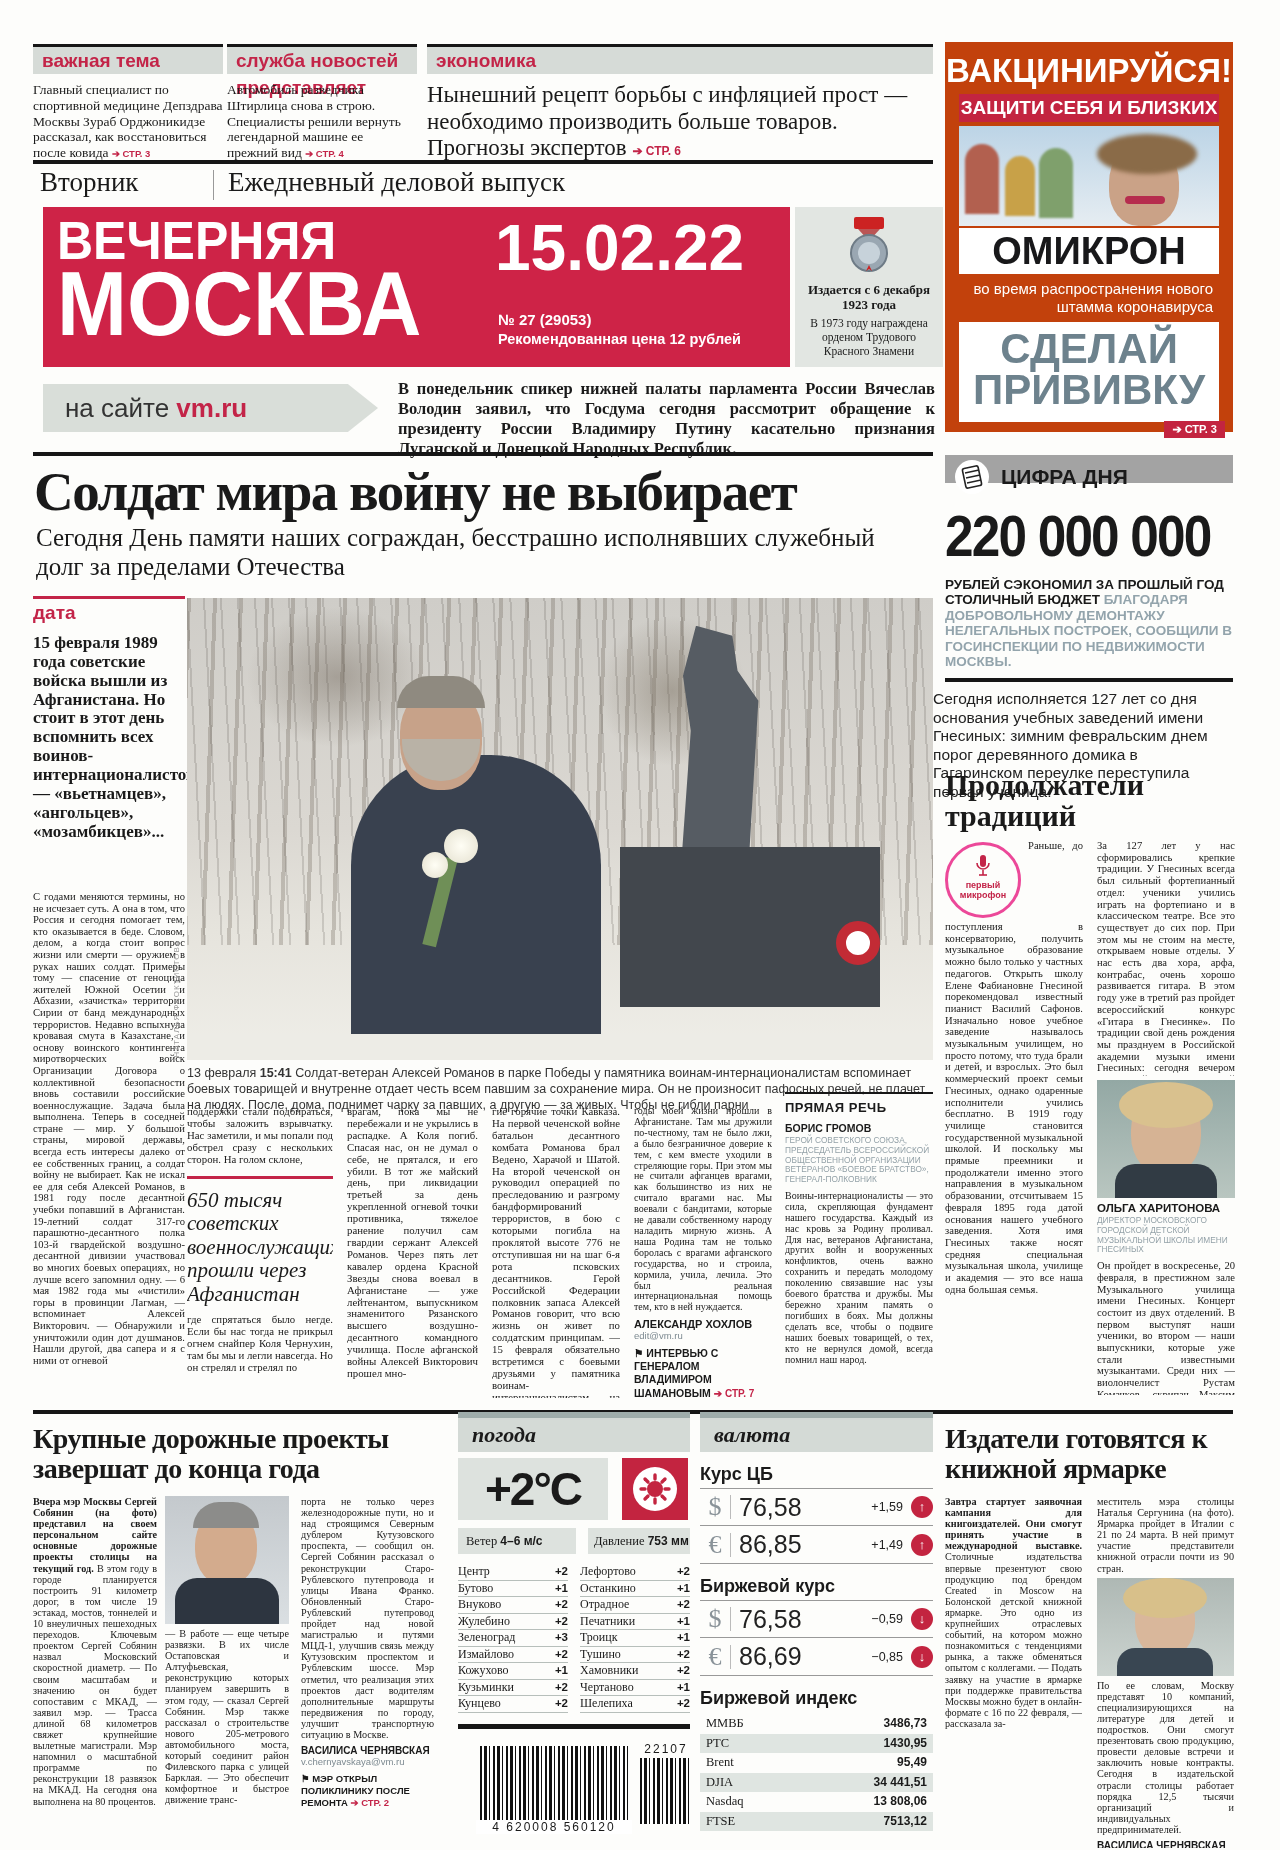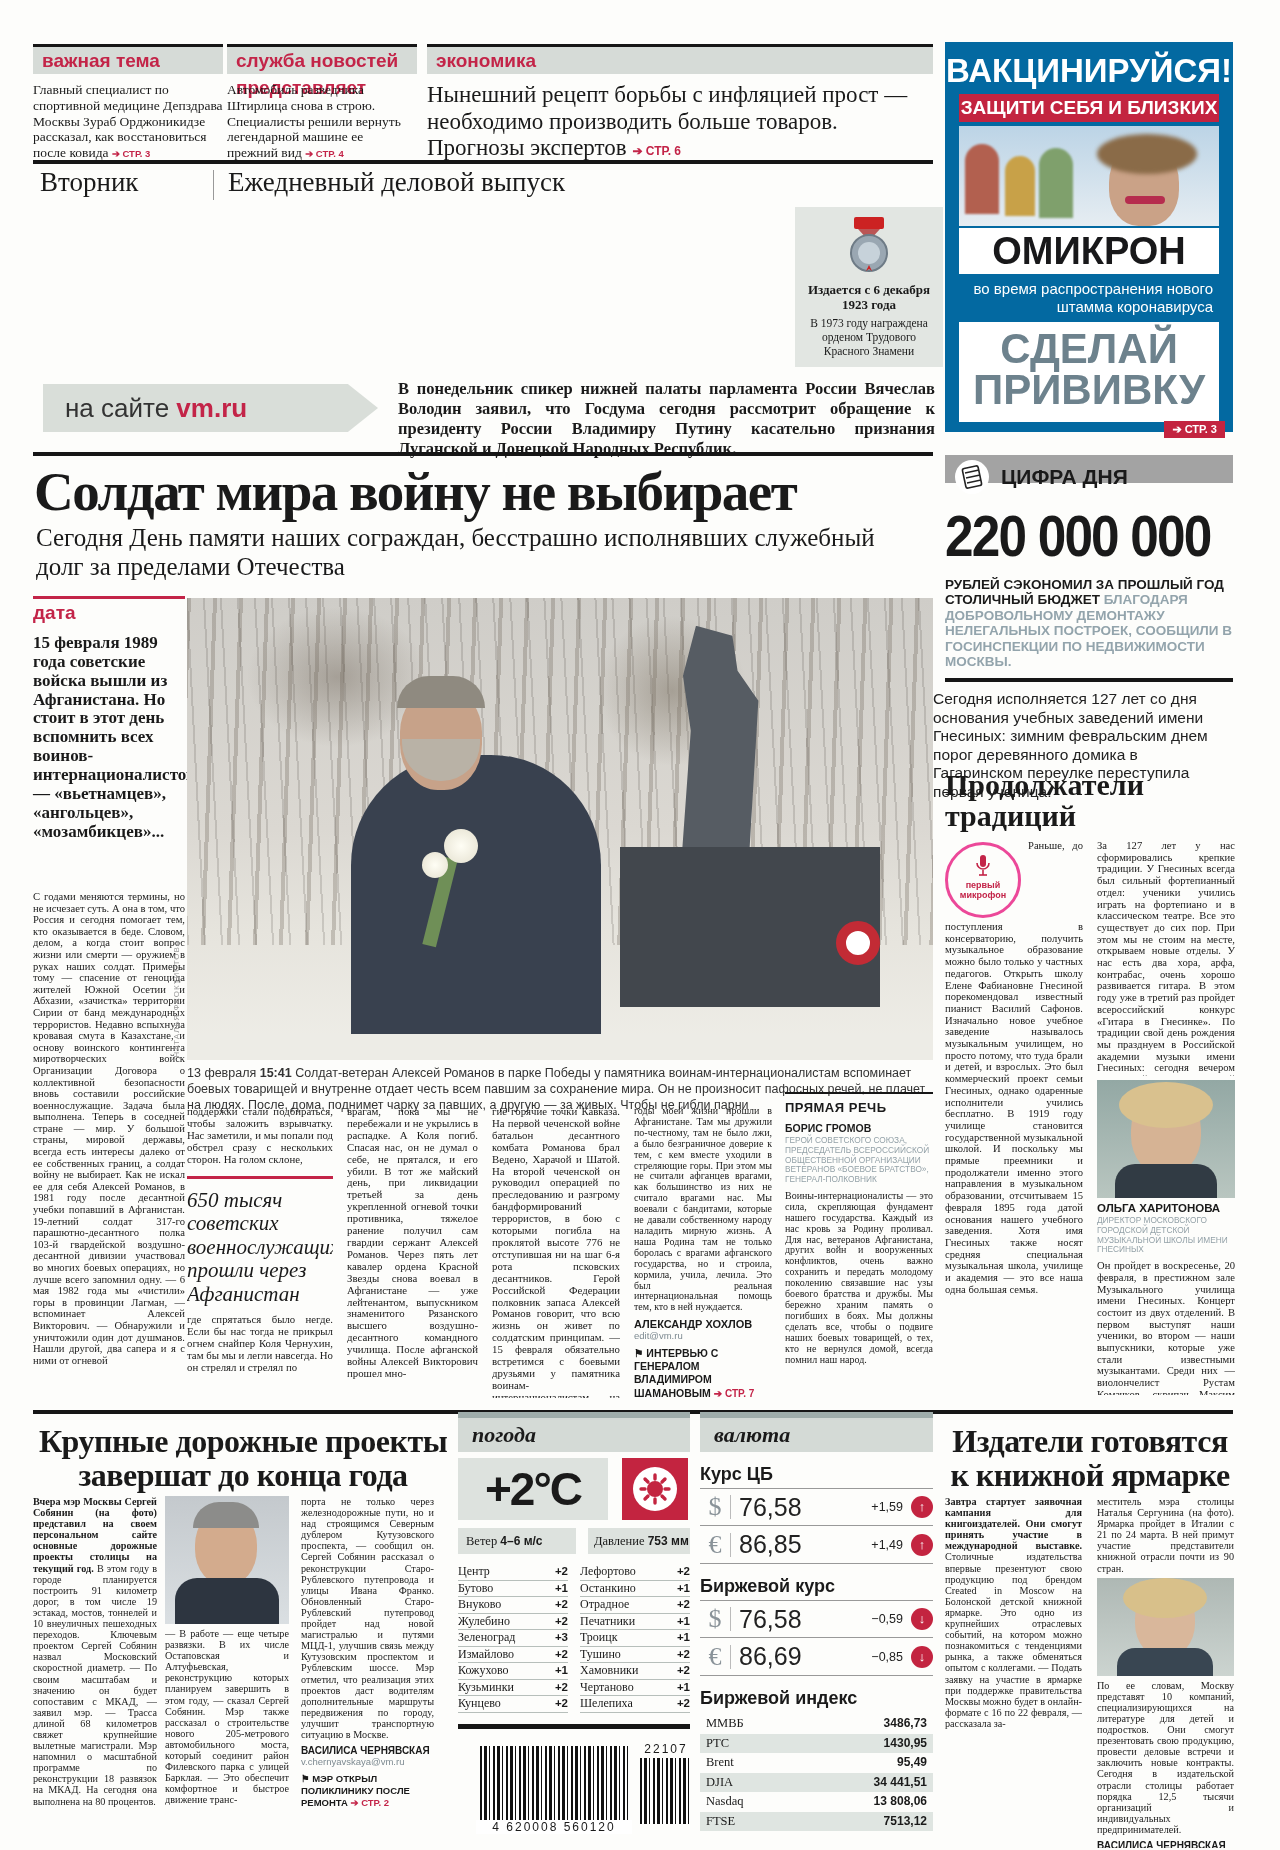--- a/index.html
+++ b/index.html
@@ -39,42 +39,42 @@
 
   .pullquote { font-style:italic; font-size:21px; line-height:1.12; border-top:3px solid #c32448; padding-top:10px; margin:10px 0 8px 0; font-weight:400; text-align:left; }
 
   .speechbox { border-top:2px solid #161616; padding-top:6px; }
   .speechbox h4 { font-family:"Liberation Sans",sans-serif; font-size:13px; letter-spacing:.5px; font-weight:700; }
   .sp-name { font-family:"Liberation Sans",sans-serif; font-weight:700; font-size:10.5px; margin-top:7px; }
   .sp-role { font-family:"Liberation Sans",sans-serif; font-size:8.3px; line-height:1.18; color:#93a1a8; margin-top:2px; }
   .sp-text { font-size:10px; line-height:10.9px; text-align:justify; margin-top:6px; overflow:hidden; }
 
   
-  .adbox { background:#0369a1; }
+  .adbox { background:#c2410c; }
   .ad-red { background:#c32440; color:#fff; font-family:"Liberation Sans",sans-serif; font-weight:900; text-align:center; }
   .whitebox { background:#fff; }
 
   
   .digit-head { background:#a3a3a3; height:28px; }
   .digit-num { font-family:"Liberation Sans",sans-serif; font-weight:900; font-size:57px; letter-spacing:-2px; transform:scaleX(.9); transform-origin:left; white-space:nowrap; }
   .digit-txt { font-family:"Liberation Sans",sans-serif; font-weight:700; font-size:13.5px; line-height:1.14; }
   .graytxt { color:#93a4ac; }
 
   
   .g-intro { font-family:"Liberation Sans",sans-serif; font-size:15.5px; line-height:1.2; color:#222; }
   .g-head { font-weight:700; font-size:30px; line-height:1.02; }
   .g-col { font-size:10.6px; line-height:11.7px; text-align:justify; overflow:hidden; }
   .badge { width:76px; height:76px; border-radius:50%; border:3px solid #ec4899; float:left; margin:2px 7px 3px 0;
            text-align:center; color:#c32448; font-family:"Liberation Sans",sans-serif; font-weight:700; font-size:9px; line-height:1.05; padding-top:8px; }
   .portrait { width:100%; }
   .p-name { font-family:"Liberation Sans",sans-serif; font-weight:700; font-size:11.5px; margin-top:4px; }
   .p-role { font-family:"Liberation Sans",sans-serif; font-size:8.3px; line-height:1.18; color:#93a1a8; margin:2px 0 5px 0; }
 
   
-  .bot-head { font-weight:700; font-size:32px; line-height:1.07; letter-spacing:-.5px;text-align:center; }
+  .bot-head { font-weight:700; font-size:28px; line-height:1.07; letter-spacing:-.5px; }
   .botcol { font-size:10.2px; line-height:11.1px; text-align:justify; overflow:hidden; }
 
   
   .wband-top { background:#9fadab; height:6px; }
   .wband { background:#d4dad6; height:34px; font-style:italic; font-weight:700; font-size:22px; line-height:34px; padding-left:14px; }
   .wtemp { background:#dde2de; font-family:"Liberation Sans",sans-serif; font-weight:700; font-size:46px; text-align:center; line-height:62px; letter-spacing:-2px; }
   .wsmall { background:#dde2de; font-size:12.5px; line-height:26px; padding-left:8px; }
   .wsmall b { font-family:"Liberation Sans",sans-serif; font-size:12px; }
   .drow { display:flex; justify-content:space-between; border-bottom:1px solid #b7bfbb; height:16.5px; font-size:12px; line-height:15px; }
   .drow b { font-family:"Liberation Sans",sans-serif; font-size:11.5px; }
@@ -112,20 +112,27 @@
     <div class="strip-head">экономика</div>
     <div class="strip-body big"><span>Нынешний рецепт борьбы с инфляцией прост — необходимо производить больше товаров. Прогнозы экспертов</span> <span class="pref">➔ СТР. 6</span></div>
   </div>
 
   <div class="abs blackrule" style="left:33px;top:160px;width:900px;height:4px"></div>
 
   <div class="abs" style="left:40px;top:167px;font-size:27px">Вторник</div>
   <div class="abs" style="left:213px;top:170px;width:1px;height:30px;background:#999"></div>
   <div class="abs" style="left:228px;top:167px;font-size:27px">Ежедневный деловой выпуск</div>
 
+  <div class="abs masthead" style="left:43px;top:207px;width:747px;height:160px">
+    <div class="abs logo" style="left:14px;top:10px;font-size:50px">ВЕЧЕРНЯЯ</div>
+    <div class="abs logo" style="left:14px;top:58px;font-size:84px">МОСКВА</div>
+    <div class="abs sans" style="left:452px;top:4px;font-size:64px;font-weight:900;color:#fff">15.02.22</div>
+    <div class="abs sans" style="left:455px;top:104px;font-size:15px;font-weight:700;color:#fff">№ 27 (29053)</div>
+    <div class="abs sans" style="left:455px;top:124px;font-size:14.5px;font-weight:700;color:#fff">Рекомендованная цена 12 рублей</div>
+  </div>
 
   <div class="abs medalbox" style="left:795px;top:207px;width:148px;height:160px">
     <svg class="abs" style="left:53px;top:8px" width="42" height="62" viewBox="0 0 42 62">
       <rect x="6" y="2" width="30" height="12" rx="2" fill="#c22"></rect>
       <polygon points="10,14 21,26 32,14" fill="#b55"></polygon>
       <circle cx="21" cy="38" r="18" fill="#9aa7b2" stroke="#6e7b86" stroke-width="2"></circle>
       <circle cx="21" cy="38" r="11" fill="#c7d2da"></circle>
       <path d="M21 50 l3 6 l-3 -2 l-3 2 z" fill="#c22"></path>
     </svg>
     <div class="abs" style="left:6px;top:76px;width:136px;font-weight:700;font-size:13px;line-height:1.15">Издается с 6 декабря 1923 года</div>

